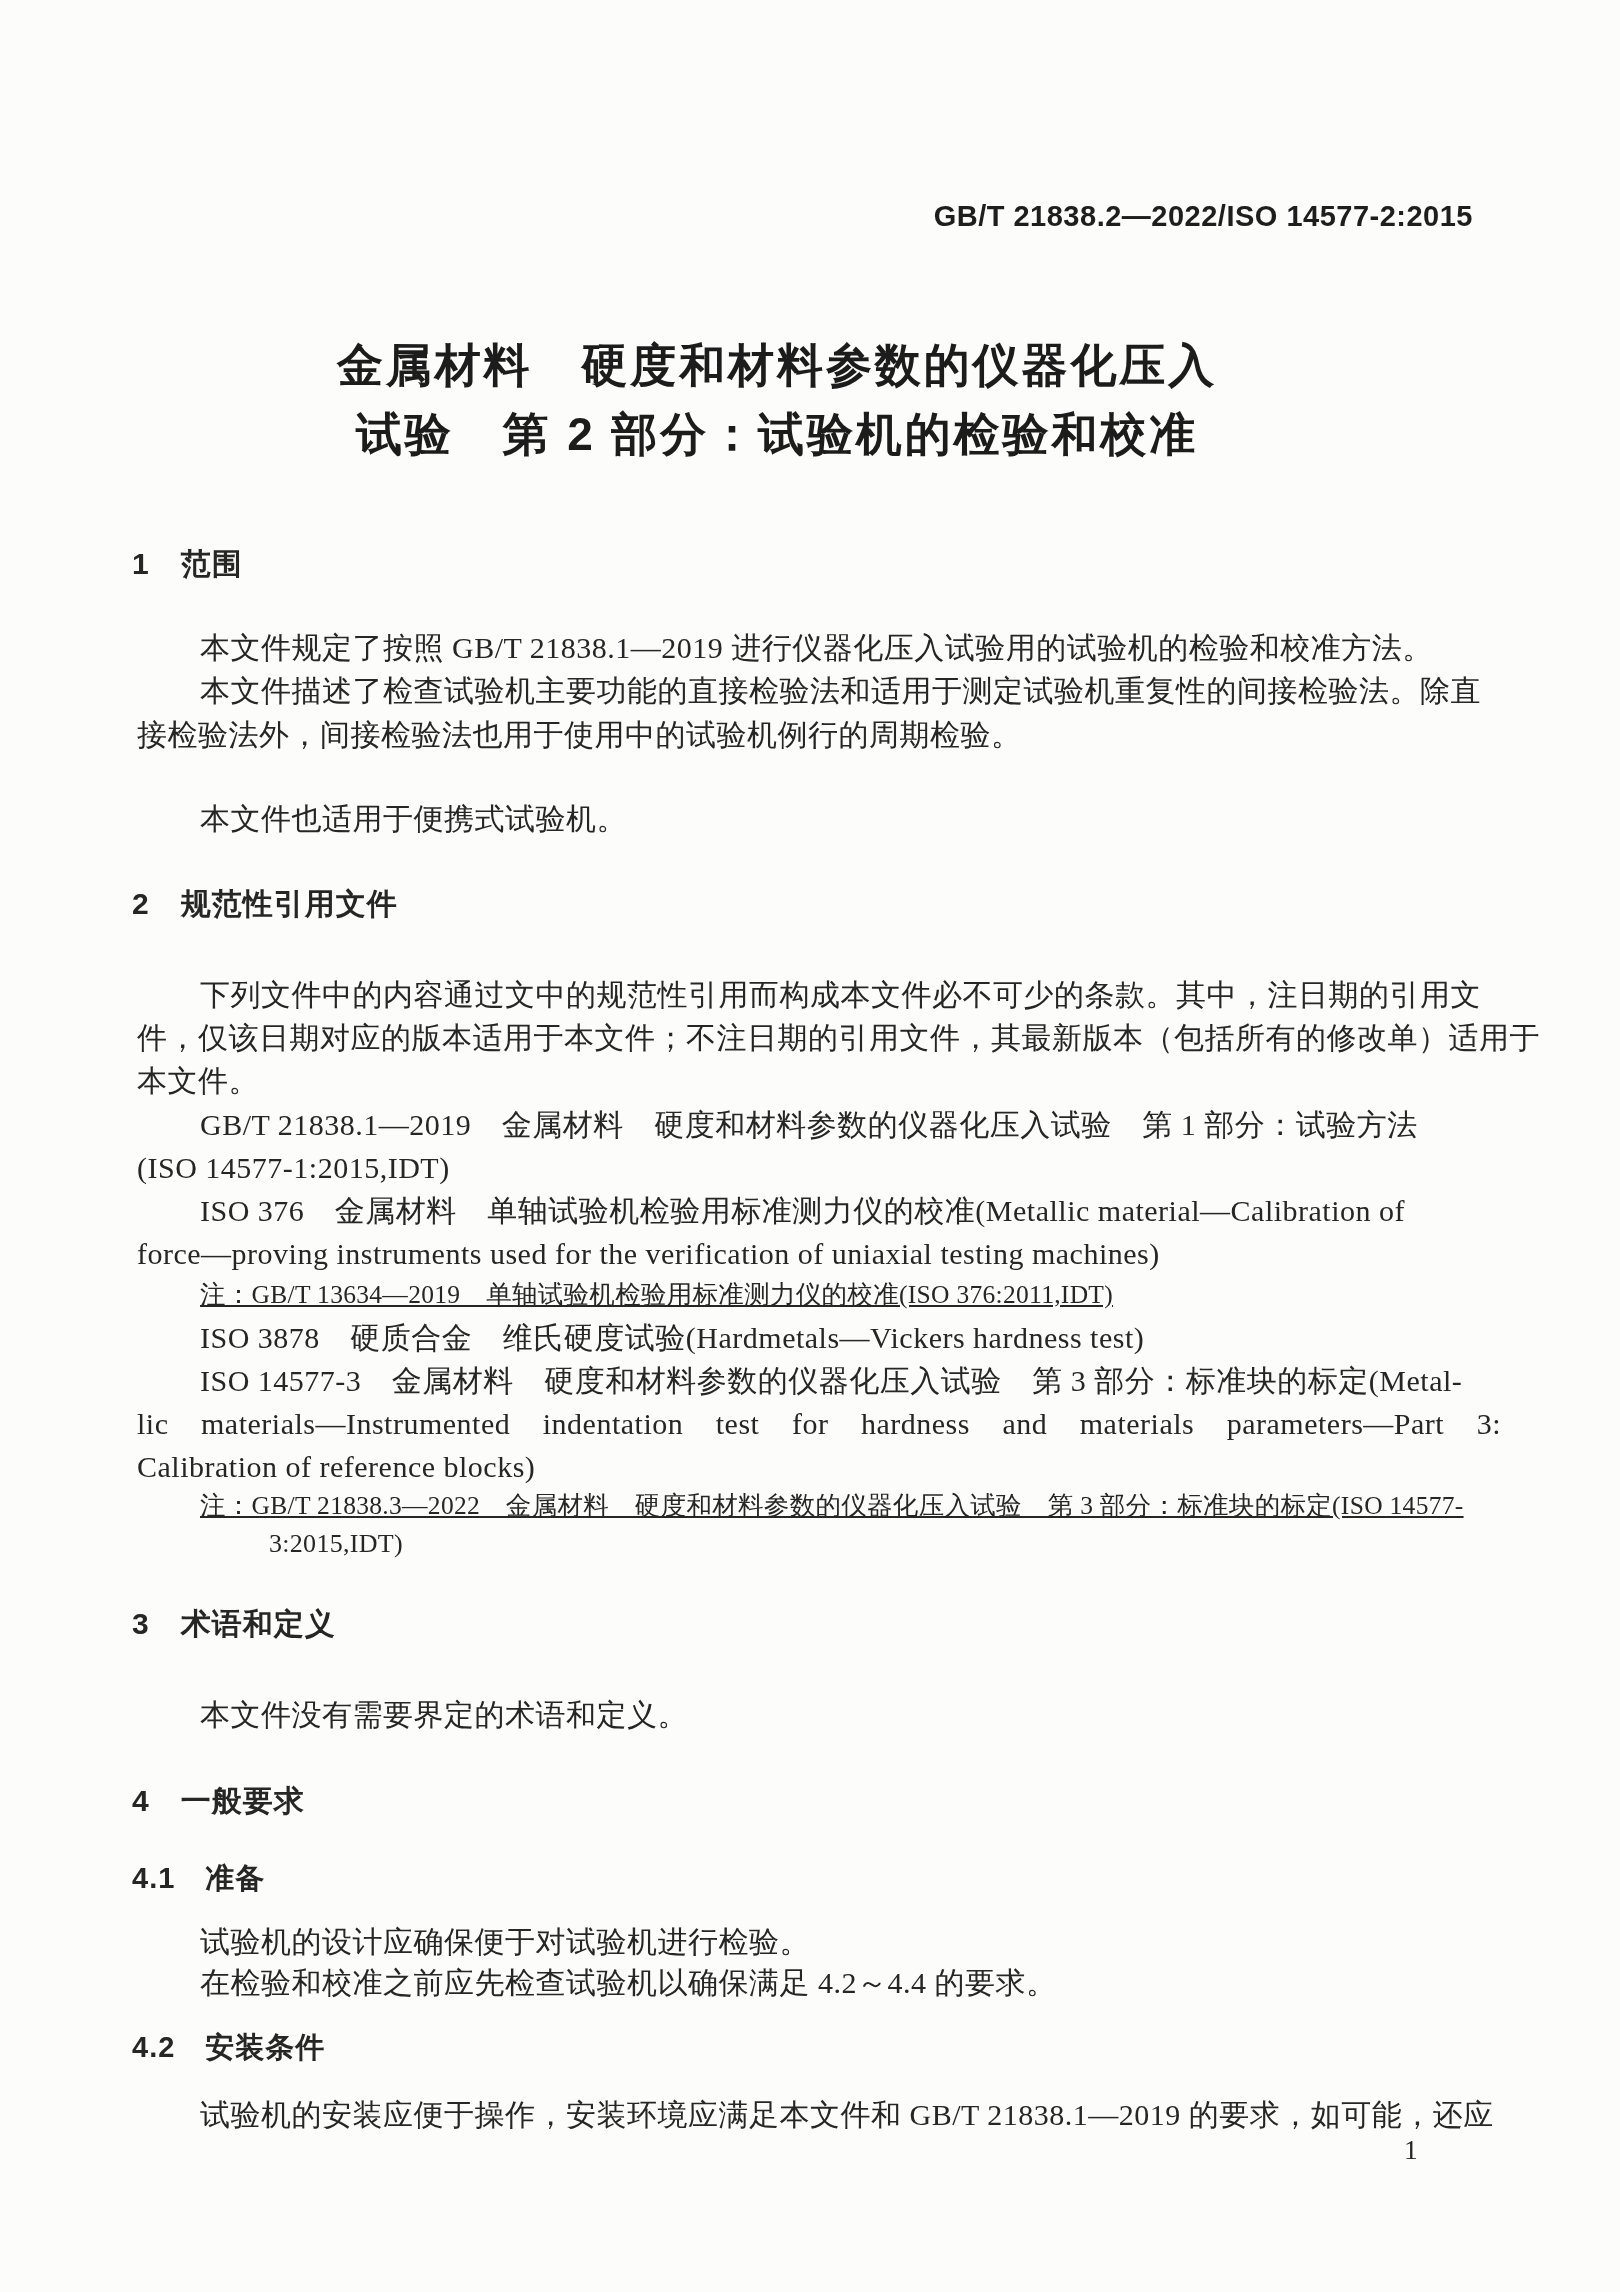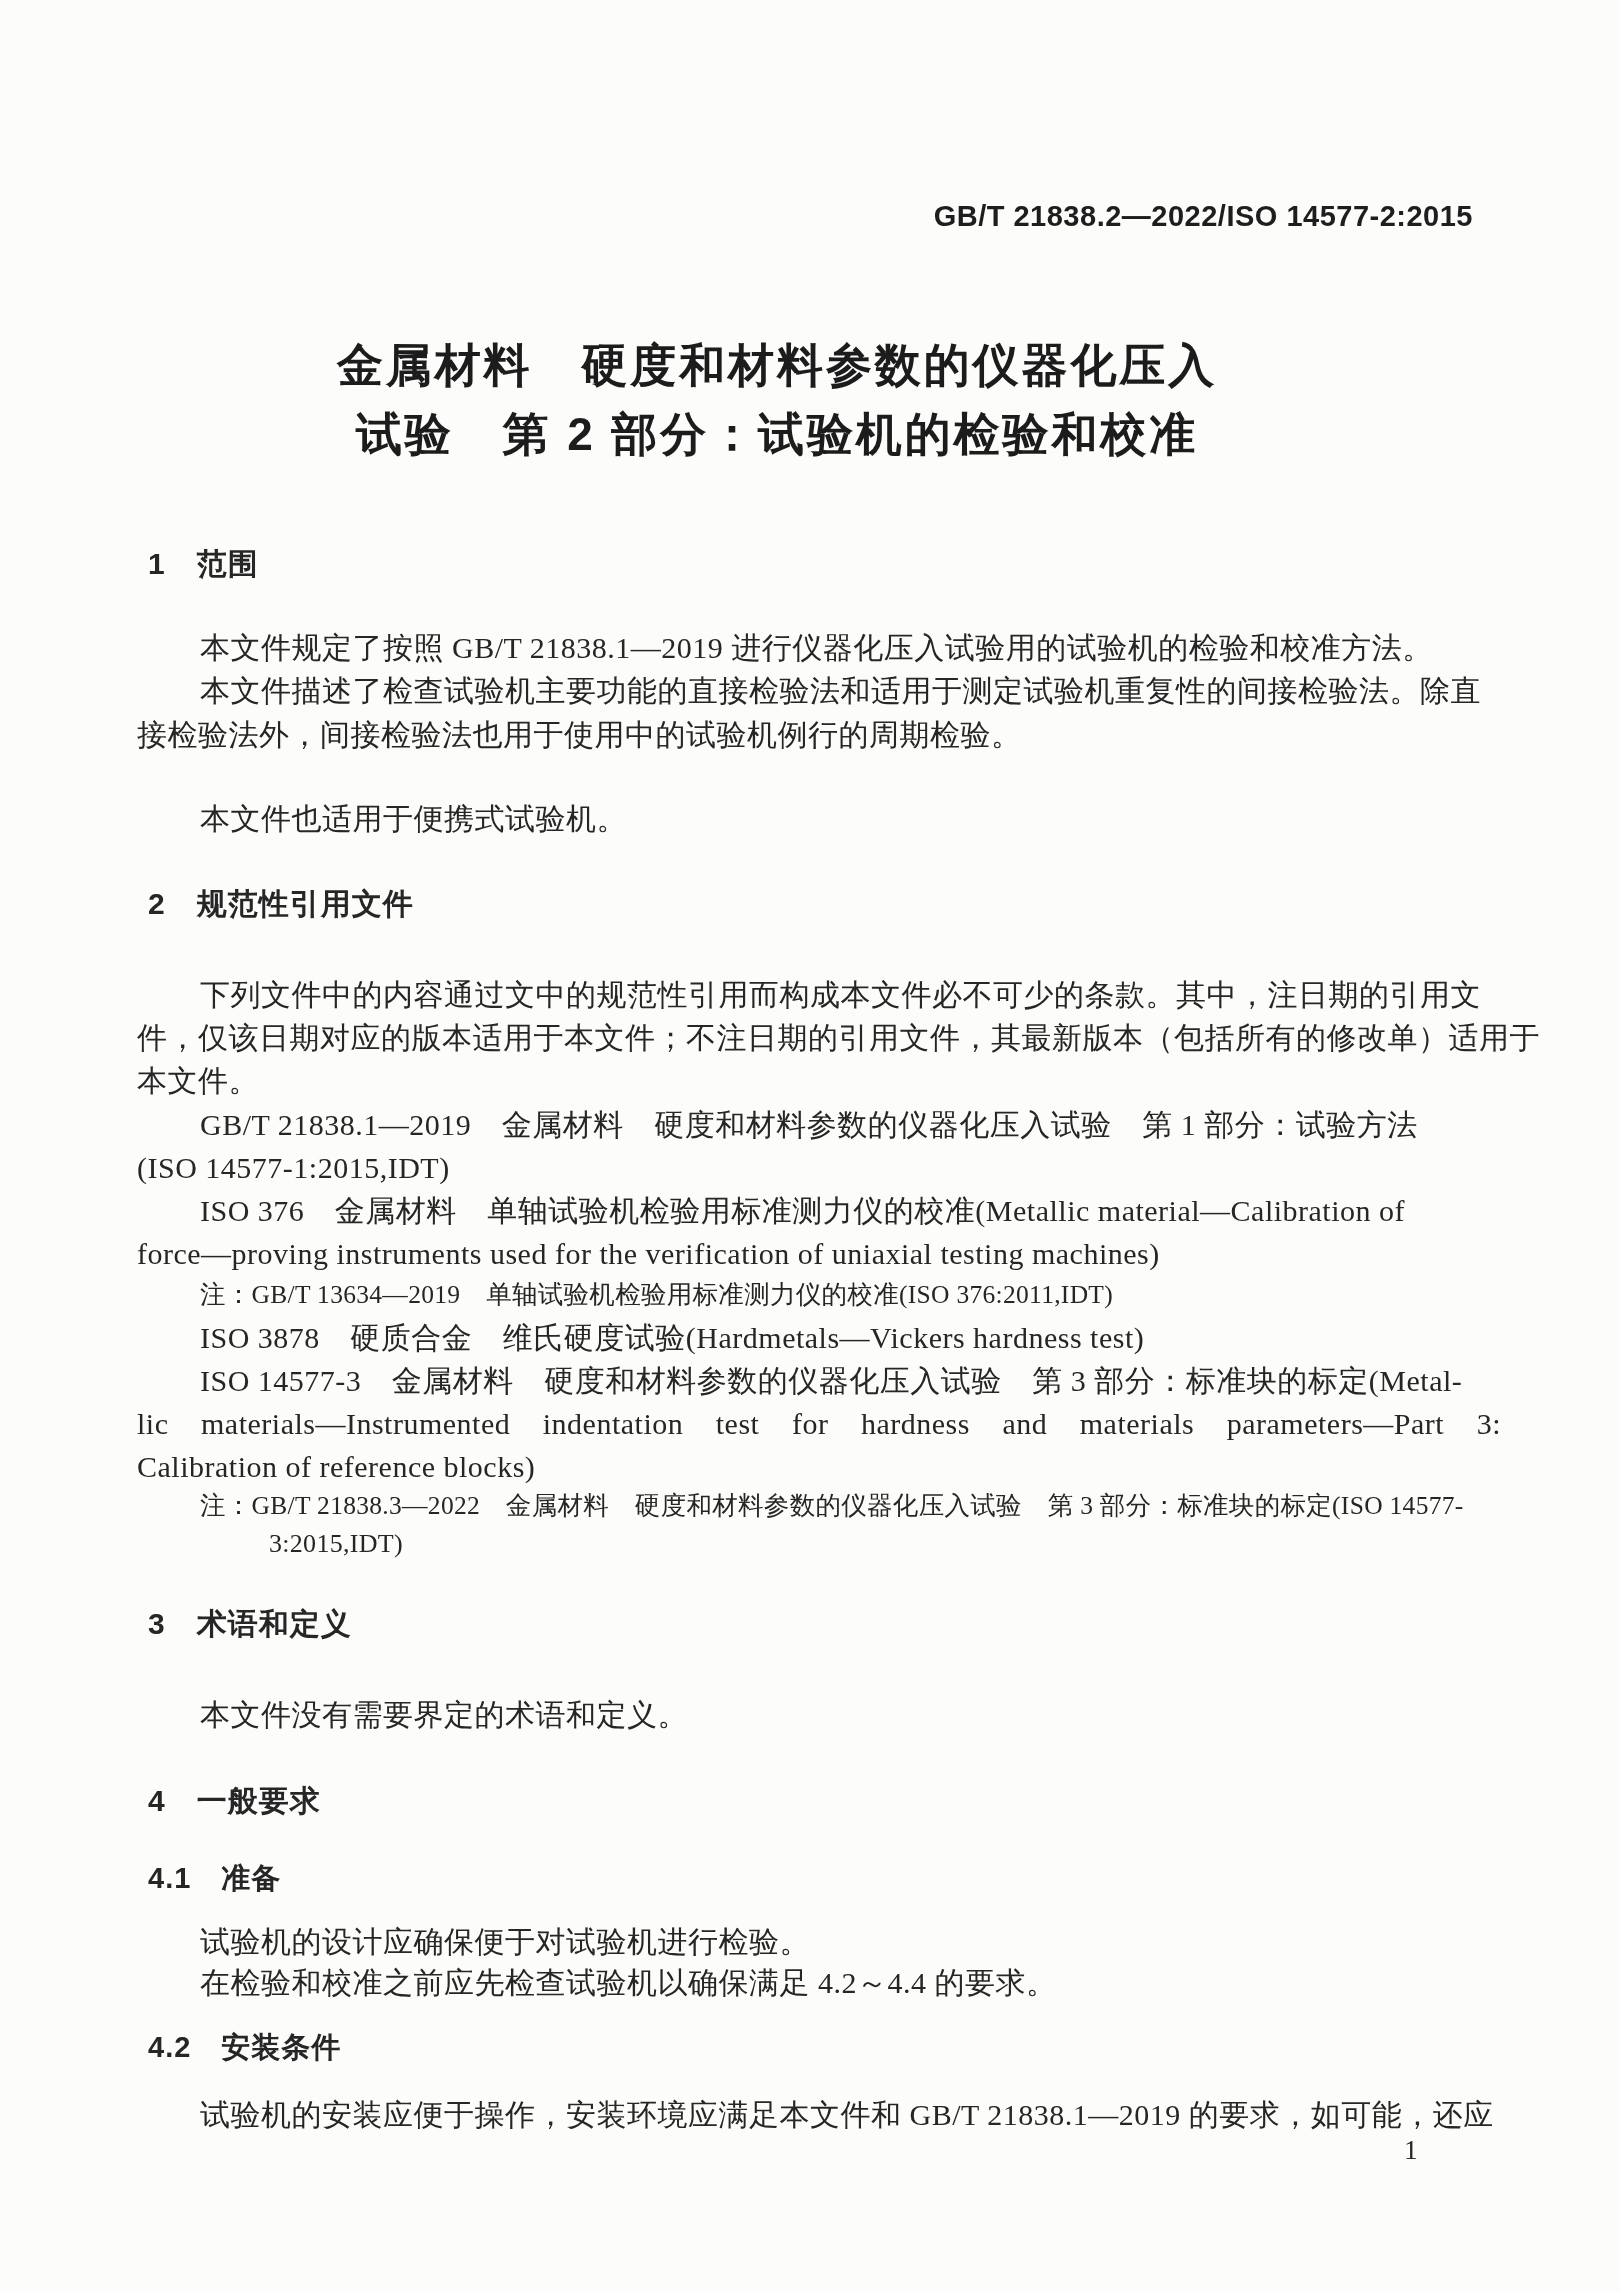--- a/index.html
+++ b/index.html
@@ -18,21 +18,21 @@
   .ln{
     position:absolute;
     white-space:nowrap;
     font-size:30px;
     line-height:1.25;
     letter-spacing:0.5px;
   }
   .flush{left:137px;}
   .indent{left:200px;}
   .heading{
-    left:148px;
+    left:132px;
     font-family:"Liberation Sans","DejaVu Sans",sans-serif;
     font-weight:700;
     letter-spacing:1px;
     text-align:right;
   }
   .doc-code{
     right:147px;
     font-family:"Liberation Sans","DejaVu Sans",sans-serif;
     font-weight:700;
     font-size:29px;
@@ -40,21 +40,21 @@
     color:#1e1e1e;
   }
   .title-line{
     left:0;width:1554px;text-align:center;
     font-family:"Liberation Sans","DejaVu Sans",sans-serif;
     font-weight:700;
     font-size:46px;
     letter-spacing:2.9px;
     color:#1c1c1c;
   }
-  .note{left:200px;font-size:25.5px;letter-spacing:0.3px;}
+  .note{left:200px;font-size:25.5px;letter-spacing:0.3px;text-decoration:underline;}
   .note-cont{left:269px;font-size:26px;letter-spacing:0.3px;}
   .just{
     width:1364px;
     white-space:normal;
     text-align:justify;
     text-align-last:justify;
   }
   .pagenum{
     left:1404px;
     font-size:27.4px;

